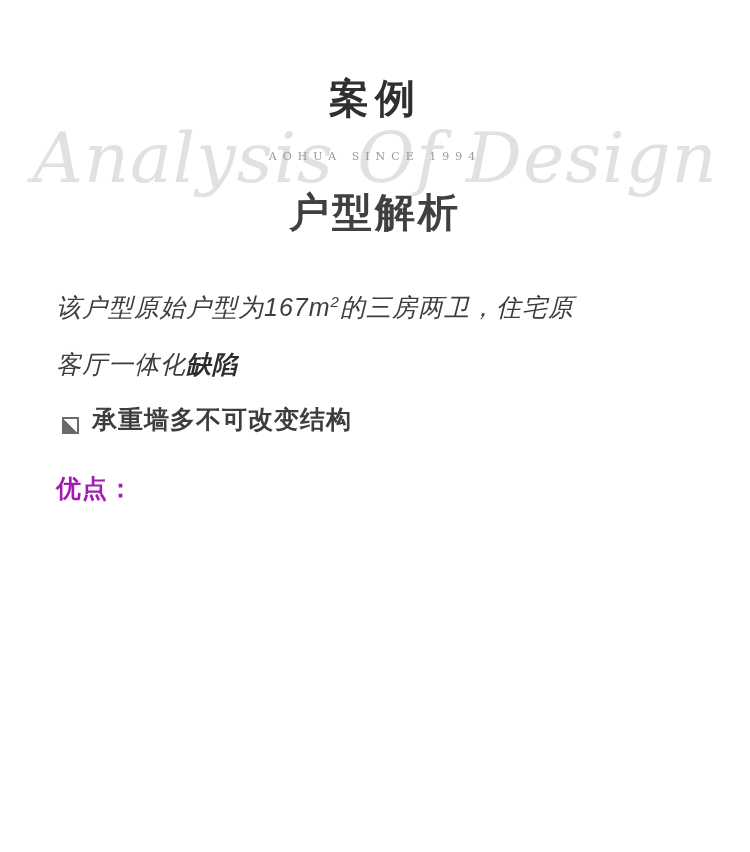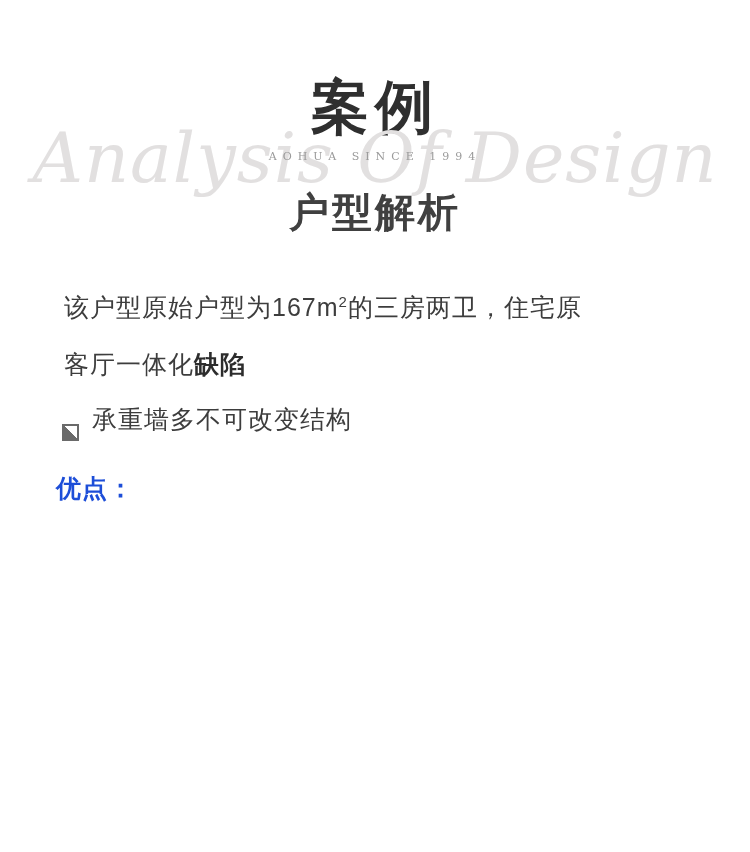--- a/index.html
+++ b/index.html
@@ -26,21 +26,21 @@
   .header {
     position: relative;
     height: 260px;
     text-align: center;
   }
   .title-main {
     position: absolute;
     top: 78px;
     left: 0;
     right: 0;
-    font-size: 58px;
+    font-size: 40px;
     font-weight: 700;
     letter-spacing: 6px;
     color: #2f2f2f;
     line-height: 1;
   }
   .script-wrap {
     position: absolute;
     top: 128px;
     left: 0;
     right: 0;
@@ -81,39 +81,41 @@
 
   
   .content {
     padding: 16px 56px 0 56px;
   }
   .paragraph {
     font-size: 25px;
     line-height: 51px;
     color: #3d3d3d;
     letter-spacing: 1px;
-    margin: 0 0 6px 8px;
+    margin: 0 0 6px 0;
     font-weight: 400;
+    font-style: italic;
   }
   .paragraph .strong {
     font-weight: 700;
     color: #2c2c2c;
   }
   .paragraph .unit {
     font-family: "Liberation Sans", "DejaVu Sans", sans-serif;
   }
   sup {
     font-size: 0.6em;
     vertical-align: super;
   }
 
   .bullet-row {
     display: flex;
-    align-items: flex-end;
+    align-items: center;
     margin: 6px 0 4px 6px;
+    font-weight: bold;
   }
   .bullet-mark {
     flex: 0 0 auto;
     width: 18px;
     height: 18px;
     margin-top: 14px;
     margin-right: 12px;
     position: relative;
   }
   .bullet-mark::before {
@@ -129,21 +131,21 @@
   }
   .bullet-text {
     font-size: 25px;
     line-height: 46px;
     color: #3d3d3d;
     letter-spacing: 1px;
   }
   .section-heading {
     font-size: 25px;
     font-weight: 700;
-    color: #1d4ed8;
+    color: #a21caf;
     letter-spacing: 1px;
     margin: 26px 0 6px 0;
     line-height: 40px;
   }
 </style>
 </head>
 <body>
 
 <div class="page">
 

